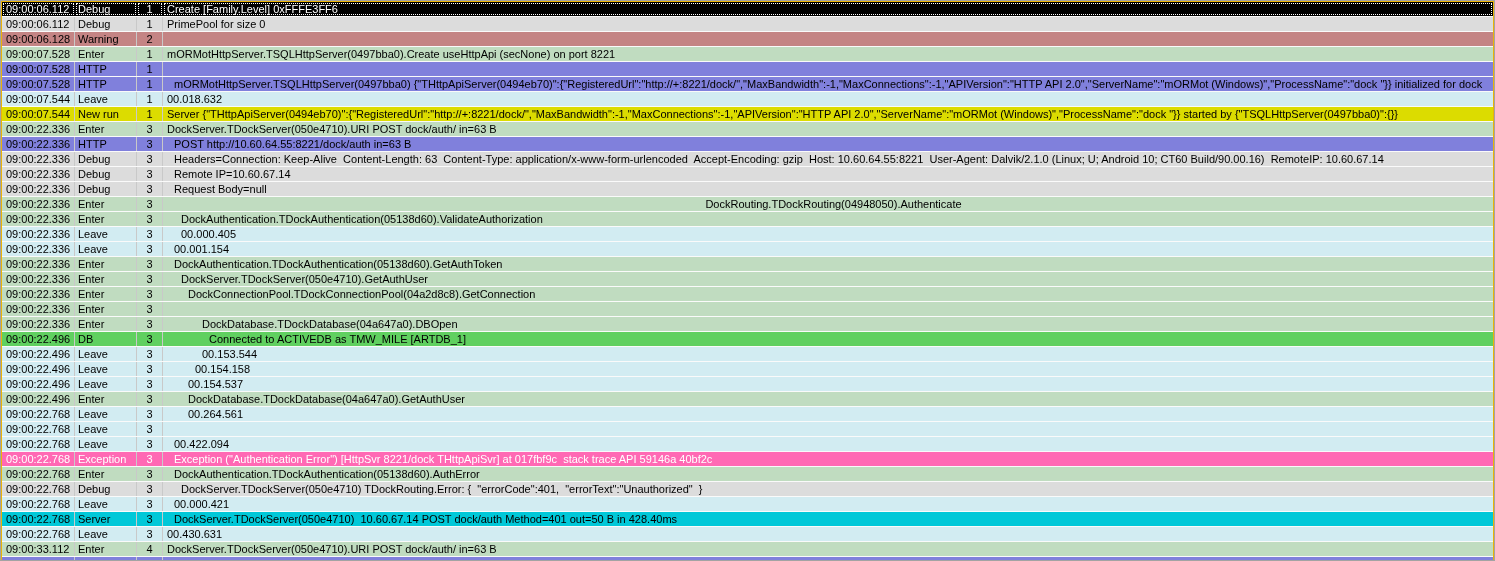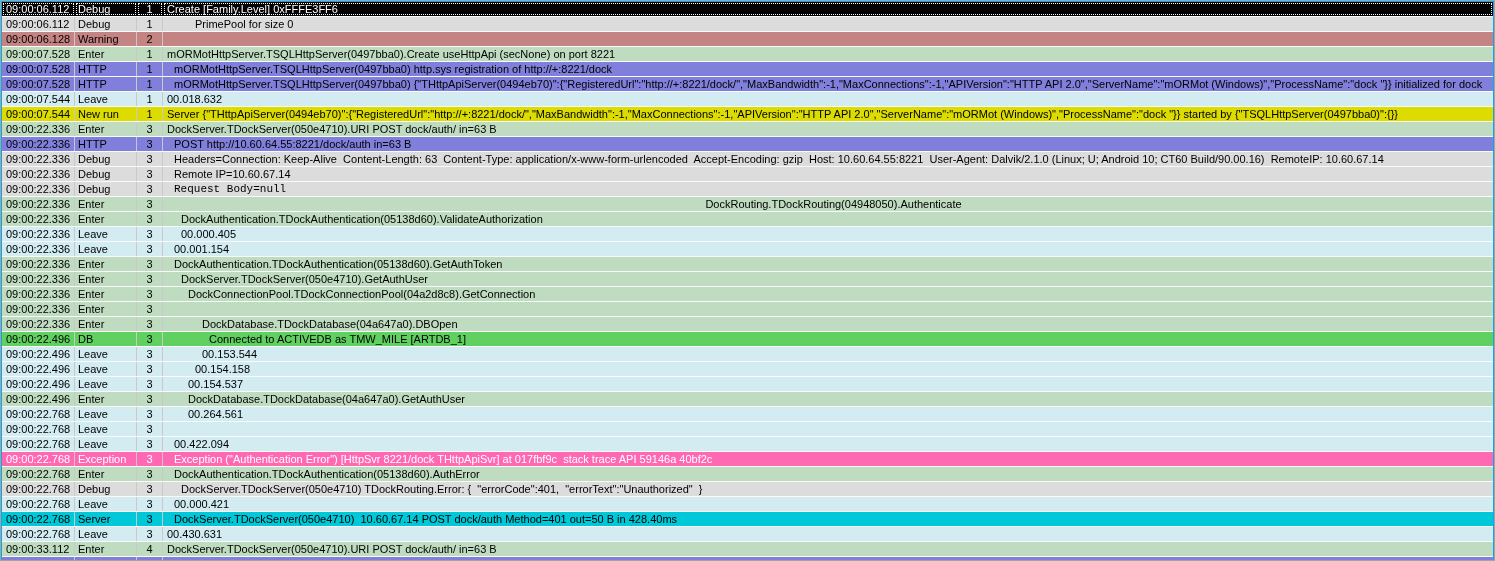--- a/index.html
+++ b/index.html
@@ -1,18 +1,18 @@
 <!DOCTYPE html>
 <html><head>
 <meta charset="utf-8">
 <style>
   html,body{margin:0;padding:0;background:#fff;}
   #log-viewer{
     width:1495px;height:561px;box-sizing:border-box;
-    border:1px solid #a3a3a3;background:#0ea5e9;padding:1px;
+    border:1px solid #a3a3a3;background:#eab308;padding:1px;
     overflow:hidden;
     font-family:"Liberation Sans","DejaVu Sans",sans-serif;
     font-size:11px;color:#000;
   }
   .log-row{
     display:flex;height:15px;box-sizing:border-box;
     border-bottom:1px solid #fafafa;
     line-height:14px;white-space:pre;overflow:hidden;
   }
   .cell{
@@ -29,32 +29,32 @@
     outline:1px dotted #fff;outline-offset:-2px;
     border-right-color:#000;
   }
 </style>
 </head>
 <body>
 
 <div id="log-viewer">
   <div id="log-grid">
       <div class="log-row selected" style="background-color: rgb(0, 0, 0); color: rgb(255, 255, 255);"><div class="cell cell-time">09:00:06.112</div><div class="cell cell-level">Debug</div><div class="cell cell-thread">1</div><div class="cell cell-msg" style="padding-left: 4px;">Create [Family.Level] 0xFFFE3FF6</div></div>
-      <div class="log-row" style="background-color: rgb(220, 220, 220); color: rgb(0, 0, 0);"><div class="cell cell-time">09:00:06.112</div><div class="cell cell-level">Debug</div><div class="cell cell-thread">1</div><div class="cell cell-msg" style="padding-left: 4px; margin-left: 28px;">PrimePool for size 0</div></div>
+      <div class="log-row" style="background-color: rgb(220, 220, 220); color: rgb(0, 0, 0);"><div class="cell cell-time">09:00:06.112</div><div class="cell cell-level">Debug</div><div class="cell cell-thread">1</div><div class="cell cell-msg" style="padding-left: 4px;">PrimePool for size 0</div></div>
       <div class="log-row" style="background-color: rgb(196, 132, 132); color: rgb(0, 0, 0);"><div class="cell cell-time">09:00:06.128</div><div class="cell cell-level">Warning</div><div class="cell cell-thread">2</div></div>
       <div class="log-row" style="background-color: rgb(192, 220, 192); color: rgb(0, 0, 0);"><div class="cell cell-time">09:00:07.528</div><div class="cell cell-level">Enter</div><div class="cell cell-thread">1</div><div class="cell cell-msg" style="padding-left: 4px;">mORMotHttpServer.TSQLHttpServer(0497bba0).Create useHttpApi (secNone) on port 8221</div></div>
-      <div class="log-row" style="background-color: rgb(128, 128, 220); color: rgb(0, 0, 0);"><div class="cell cell-time">09:00:07.528</div><div class="cell cell-level">HTTP</div><div class="cell cell-thread">1</div><div class="cell cell-msg" style="padding-left: 11px;">mORMotHttpServer.TSQLHttpServer(0497bba0) http.sys registration of http://+:8221/dock</div></div>
+      <div class="log-row" style="background-color: rgb(128, 128, 220); color: rgb(0, 0, 0);"><div class="cell cell-time">09:00:07.528</div><div class="cell cell-level">HTTP</div><div class="cell cell-thread">1</div></div>
       <div class="log-row" style="background-color: rgb(128, 128, 220); color: rgb(0, 0, 0);"><div class="cell cell-time">09:00:07.528</div><div class="cell cell-level">HTTP</div><div class="cell cell-thread">1</div><div class="cell cell-msg" style="padding-left: 11px;">mORMotHttpServer.TSQLHttpServer(0497bba0) {"THttpApiServer(0494eb70)":{"RegisteredUrl":"http://+:8221/dock/","MaxBandwidth":-1,"MaxConnections":-1,"APIVersion":"HTTP API 2.0","ServerName":"mORMot (Windows)","ProcessName":"dock "}} initialized for dock</div></div>
       <div class="log-row" style="background-color: rgb(210, 236, 242); color: rgb(0, 0, 0);"><div class="cell cell-time">09:00:07.544</div><div class="cell cell-level">Leave</div><div class="cell cell-thread">1</div><div class="cell cell-msg" style="padding-left: 4px;">00.018.632</div></div>
       <div class="log-row" style="background-color: rgb(220, 220, 0); color: rgb(0, 0, 0);"><div class="cell cell-time">09:00:07.544</div><div class="cell cell-level">New run</div><div class="cell cell-thread">1</div><div class="cell cell-msg" style="padding-left: 4px;">Server {"THttpApiServer(0494eb70)":{"RegisteredUrl":"http://+:8221/dock/","MaxBandwidth":-1,"MaxConnections":-1,"APIVersion":"HTTP API 2.0","ServerName":"mORMot (Windows)","ProcessName":"dock "}} started by {"TSQLHttpServer(0497bba0)":{}}</div></div>
       <div class="log-row" style="background-color: rgb(192, 220, 192); color: rgb(0, 0, 0);"><div class="cell cell-time">09:00:22.336</div><div class="cell cell-level">Enter</div><div class="cell cell-thread">3</div><div class="cell cell-msg" style="padding-left: 4px;">DockServer.TDockServer(050e4710).URI POST dock/auth/ in=63 B</div></div>
       <div class="log-row" style="background-color: rgb(128, 128, 220); color: rgb(0, 0, 0);"><div class="cell cell-time">09:00:22.336</div><div class="cell cell-level">HTTP</div><div class="cell cell-thread">3</div><div class="cell cell-msg" style="padding-left: 11px;">POST http://10.60.64.55:8221/dock/auth in=63 B</div></div>
       <div class="log-row" style="background-color: rgb(220, 220, 220); color: rgb(0, 0, 0);"><div class="cell cell-time">09:00:22.336</div><div class="cell cell-level">Debug</div><div class="cell cell-thread">3</div><div class="cell cell-msg" style="padding-left: 11px;">Headers=Connection: Keep-Alive  Content-Length: 63  Content-Type: application/x-www-form-urlencoded  Accept-Encoding: gzip  Host: 10.60.64.55:8221  User-Agent: Dalvik/2.1.0 (Linux; U; Android 10; CT60 Build/90.00.16)  RemoteIP: 10.60.67.14</div></div>
       <div class="log-row" style="background-color: rgb(220, 220, 220); color: rgb(0, 0, 0);"><div class="cell cell-time">09:00:22.336</div><div class="cell cell-level">Debug</div><div class="cell cell-thread">3</div><div class="cell cell-msg" style="padding-left: 11px;">Remote IP=10.60.67.14</div></div>
-      <div class="log-row" style="background-color: rgb(220, 220, 220); color: rgb(0, 0, 0);"><div class="cell cell-time">09:00:22.336</div><div class="cell cell-level">Debug</div><div class="cell cell-thread">3</div><div class="cell cell-msg" style="padding-left: 11px; font-family: Liberation Mono, monospace;">Request Body=null</div></div>
+      <div class="log-row" style="background-color: rgb(220, 220, 220); color: rgb(0, 0, 0);"><div class="cell cell-time">09:00:22.336</div><div class="cell cell-level">Debug</div><div class="cell cell-thread">3</div><div class="cell cell-msg" style="padding-left: 11px;">Request Body=null</div></div>
       <div class="log-row" style="background-color: rgb(192, 220, 192); color: rgb(0, 0, 0);"><div class="cell cell-time">09:00:22.336</div><div class="cell cell-level">Enter</div><div class="cell cell-thread">3</div><div class="cell cell-msg" style="padding-left: 11px; text-align: center;">DockRouting.TDockRouting(04948050).Authenticate</div></div>
       <div class="log-row" style="background-color: rgb(192, 220, 192); color: rgb(0, 0, 0);"><div class="cell cell-time">09:00:22.336</div><div class="cell cell-level">Enter</div><div class="cell cell-thread">3</div><div class="cell cell-msg" style="padding-left: 18px;">DockAuthentication.TDockAuthentication(05138d60).ValidateAuthorization</div></div>
       <div class="log-row" style="background-color: rgb(210, 236, 242); color: rgb(0, 0, 0);"><div class="cell cell-time">09:00:22.336</div><div class="cell cell-level">Leave</div><div class="cell cell-thread">3</div><div class="cell cell-msg" style="padding-left: 18px;">00.000.405</div></div>
       <div class="log-row" style="background-color: rgb(210, 236, 242); color: rgb(0, 0, 0);"><div class="cell cell-time">09:00:22.336</div><div class="cell cell-level">Leave</div><div class="cell cell-thread">3</div><div class="cell cell-msg" style="padding-left: 11px;">00.001.154</div></div>
       <div class="log-row" style="background-color: rgb(192, 220, 192); color: rgb(0, 0, 0);"><div class="cell cell-time">09:00:22.336</div><div class="cell cell-level">Enter</div><div class="cell cell-thread">3</div><div class="cell cell-msg" style="padding-left: 11px;">DockAuthentication.TDockAuthentication(05138d60).GetAuthToken</div></div>
       <div class="log-row" style="background-color: rgb(192, 220, 192); color: rgb(0, 0, 0);"><div class="cell cell-time">09:00:22.336</div><div class="cell cell-level">Enter</div><div class="cell cell-thread">3</div><div class="cell cell-msg" style="padding-left: 18px;">DockServer.TDockServer(050e4710).GetAuthUser</div></div>
       <div class="log-row" style="background-color: rgb(192, 220, 192); color: rgb(0, 0, 0);"><div class="cell cell-time">09:00:22.336</div><div class="cell cell-level">Enter</div><div class="cell cell-thread">3</div><div class="cell cell-msg" style="padding-left: 25px;">DockConnectionPool.TDockConnectionPool(04a2d8c8).GetConnection</div></div>
       <div class="log-row" style="background-color: rgb(192, 220, 192); color: rgb(0, 0, 0);"><div class="cell cell-time">09:00:22.336</div><div class="cell cell-level">Enter</div><div class="cell cell-thread">3</div></div>
       <div class="log-row" style="background-color: rgb(192, 220, 192); color: rgb(0, 0, 0);"><div class="cell cell-time">09:00:22.336</div><div class="cell cell-level">Enter</div><div class="cell cell-thread">3</div><div class="cell cell-msg" style="padding-left: 39px;">DockDatabase.TDockDatabase(04a647a0).DBOpen</div></div>
       <div class="log-row" style="background-color: rgb(96, 208, 96); color: rgb(0, 0, 0);"><div class="cell cell-time">09:00:22.496</div><div class="cell cell-level">DB</div><div class="cell cell-thread">3</div><div class="cell cell-msg" style="padding-left: 46px;">Connected to ACTIVEDB as TMW_MILE [ARTDB_1]</div></div>

